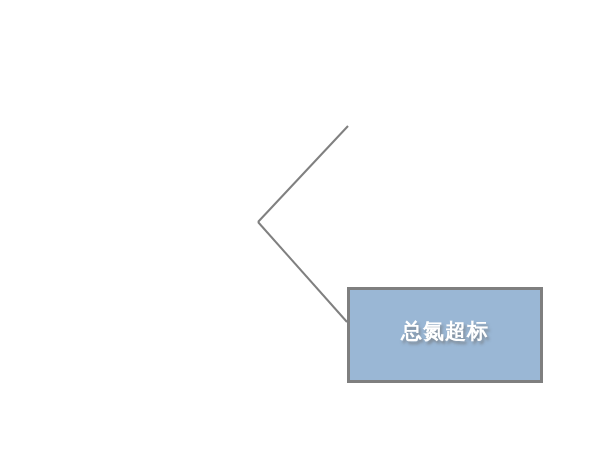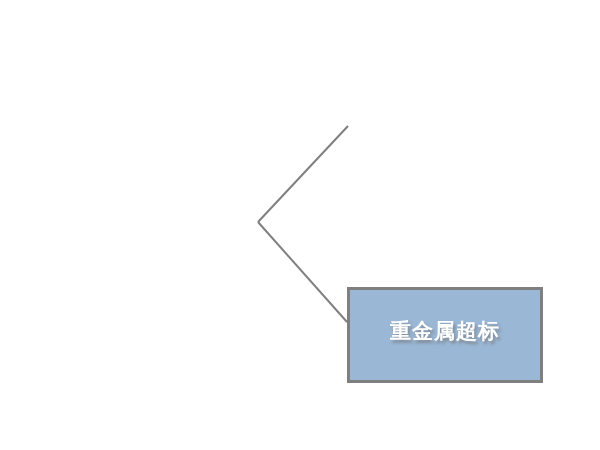--- a/index.html
+++ b/index.html
@@ -69,16 +69,16 @@
 <div class="diagram">
 
   <svg class="connector-layer" viewBox="0 0 600 450" xmlns="http://www.w3.org/2000/svg">
     <line x1="258" y1="222" x2="348" y2="126" stroke="#808080" stroke-width="2"></line>
     <line x1="258" y1="222" x2="347" y2="322" stroke="#808080" stroke-width="2"></line>
   </svg>
 
 
 
   <div class="node node-total-nitrogen">
-    <span class="node-label">重金属超标</span>
+    <span class="node-label">总氮超标</span>
   </div>
 
 </div>
 
 </body></html>

